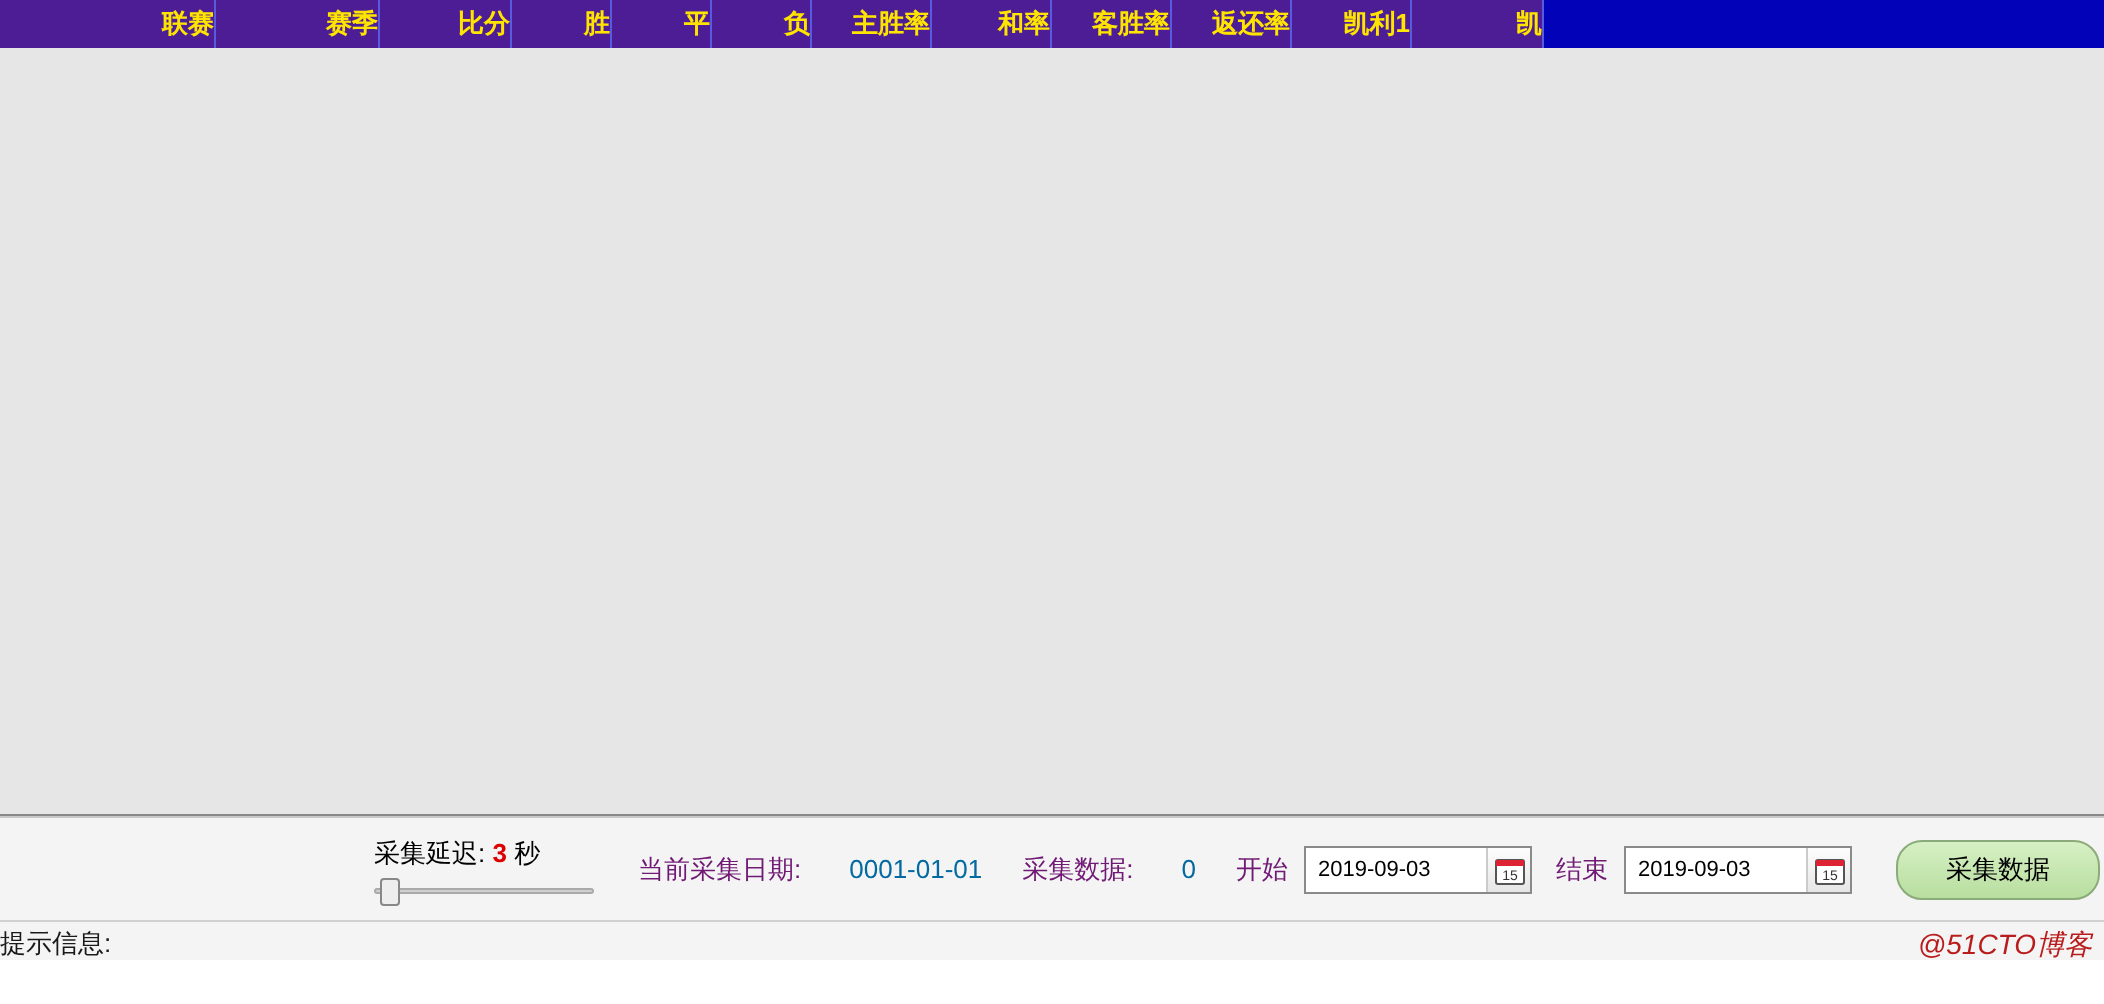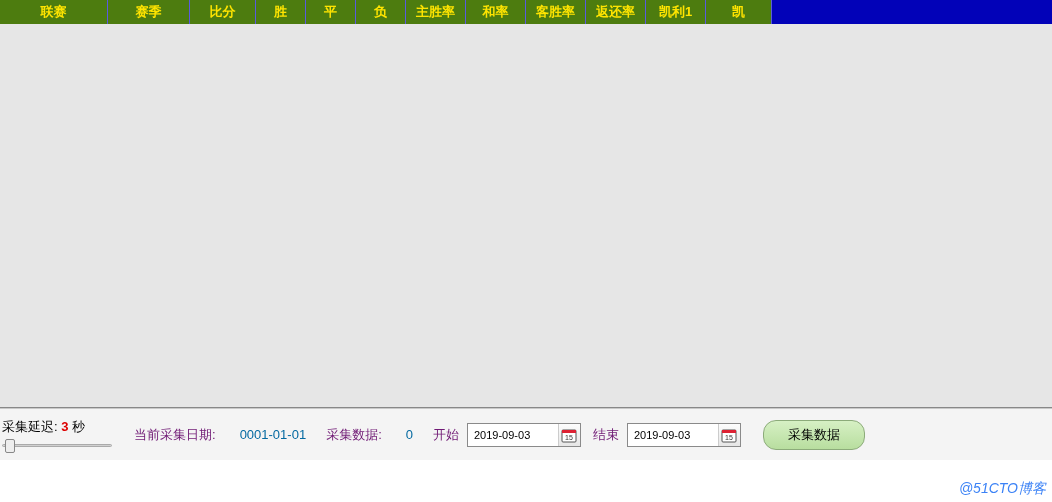--- a/index.html
+++ b/index.html
@@ -28,24 +28,24 @@
     overflow: hidden;
     background: #e6e6e6;
   }
   .grid-header-row {
     display: flex;
     flex-direction: row;
     height: 24px;
     background: #0202b8;
   }
   .grid-header-cell {
-    background: #4d7c0f;
+    background: #4c1d95;
     color: #ffe400;
     font-weight: bold;
-    text-align: center;
+    text-align: right;
     line-height: 24px;
     font-size: 13px;
     border-right: 1px solid #5a5ae0;
     overflow: hidden;
     white-space: nowrap;
   }
   .grid-body {
     height: 384px;
     background: #e6e6e6;
   }
@@ -58,20 +58,21 @@
   
   .bottom-bar {
     display: flex;
     align-items: center;
     gap: 8px;
     padding: 4px 2px 4px 2px;
     height: 52px;
     border-top: 1px solid #c9c9c9;
     background: #f4f4f4;
     font-size: 13px;
+    justify-content: flex-end;
   }
   .delay-block {
     width: 120px;
     display: flex;
     flex-direction: column;
     justify-content: center;
   }
   .delay-label { color: #000; }
   .delay-value { color: #d00; font-weight: bold; }
   .slider {
@@ -130,22 +131,22 @@
     font-size: 13px;
     border-top: 1px solid #d0d0d0;
     background: #f4f4f4;
     color: #1a1a1a;
   }
 
   
   .watermark {
     position: absolute;
     right: 6px;
-    bottom: 4px;
-    color: #3b82f6;
+    bottom: 20px;
+    color: #b91c1c;
     font-size: 14px;
     font-style: italic;
     pointer-events: none;
   }
 </style>
 </head>
 <body>
 
 <div class="root">
 
@@ -207,15 +208,19 @@
           <rect x="1" y="3" width="14" height="12" rx="1" fill="#fff" stroke="#555"></rect>
           <rect x="1" y="3" width="14" height="3" fill="#d23"></rect>
           <text x="8" y="13" text-anchor="middle" font-size="7" fill="#333" font-family="Arial">15</text>
         </svg>
       </span>
     </span>
 
     <button class="btn" style="margin-left:14px">采集数据</button>
   </div>
 
+  <div class="status-line">
+    <span>提示信息:</span>
+    <span></span>
+  </div>
 
   <div class="watermark">@51CTO博客</div>
 </div>
 
 </body></html>

